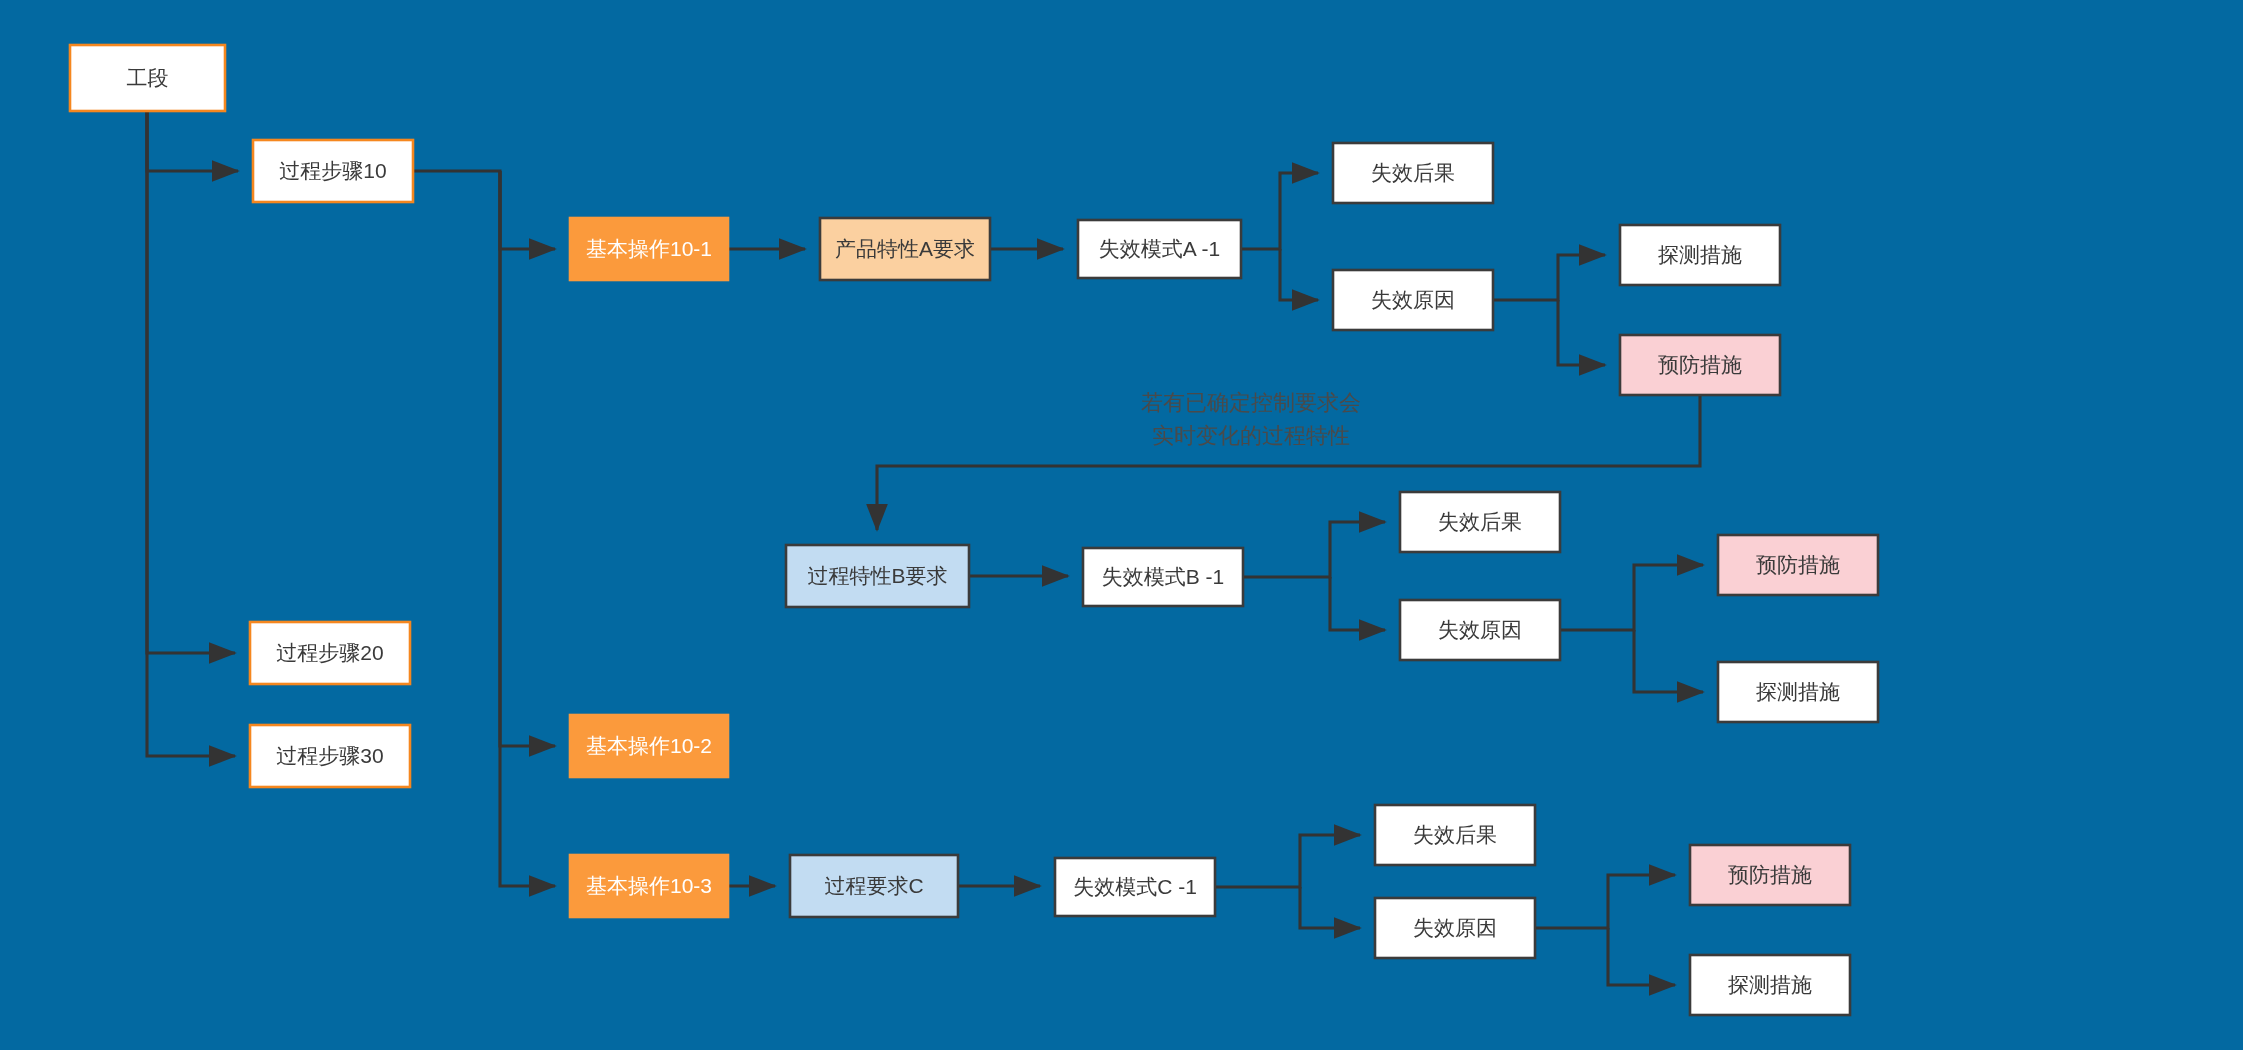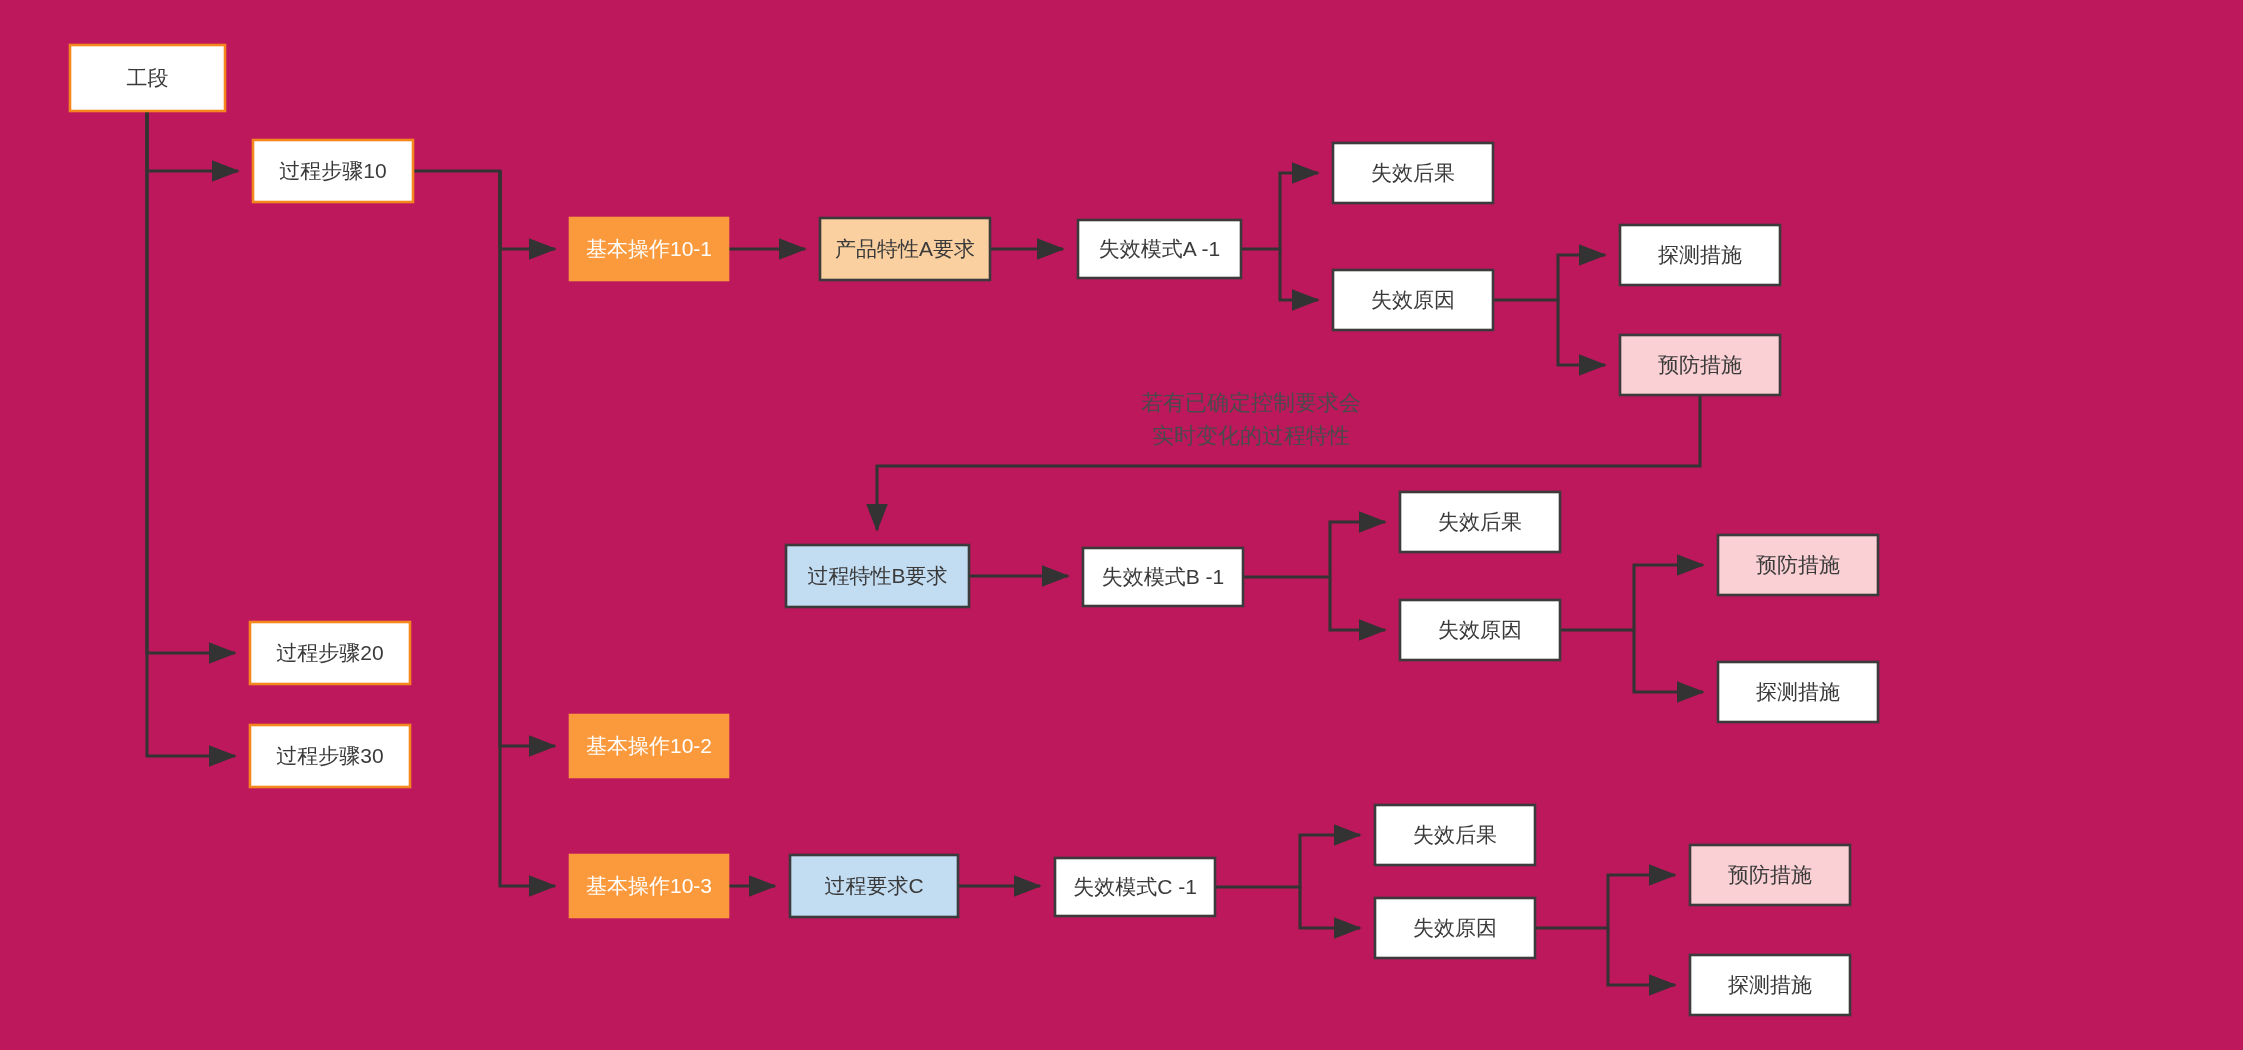--- a/index.html
+++ b/index.html
@@ -10,21 +10,21 @@
   body {
     width: 2243px;
     height: 1050px;
     overflow: hidden;
     font-family: "Liberation Sans", "DejaVu Sans", sans-serif;
   }
   #canvas {
     position: relative;
     width: 2243px;
     height: 1050px;
-    background: #be185d;
+    background: #0369a1;
   }
   svg#diagram {
     position: absolute;
     top: 0;
     left: 0;
     width: 2243px;
     height: 1050px;
     display: block;
   }
   .node-rect {

